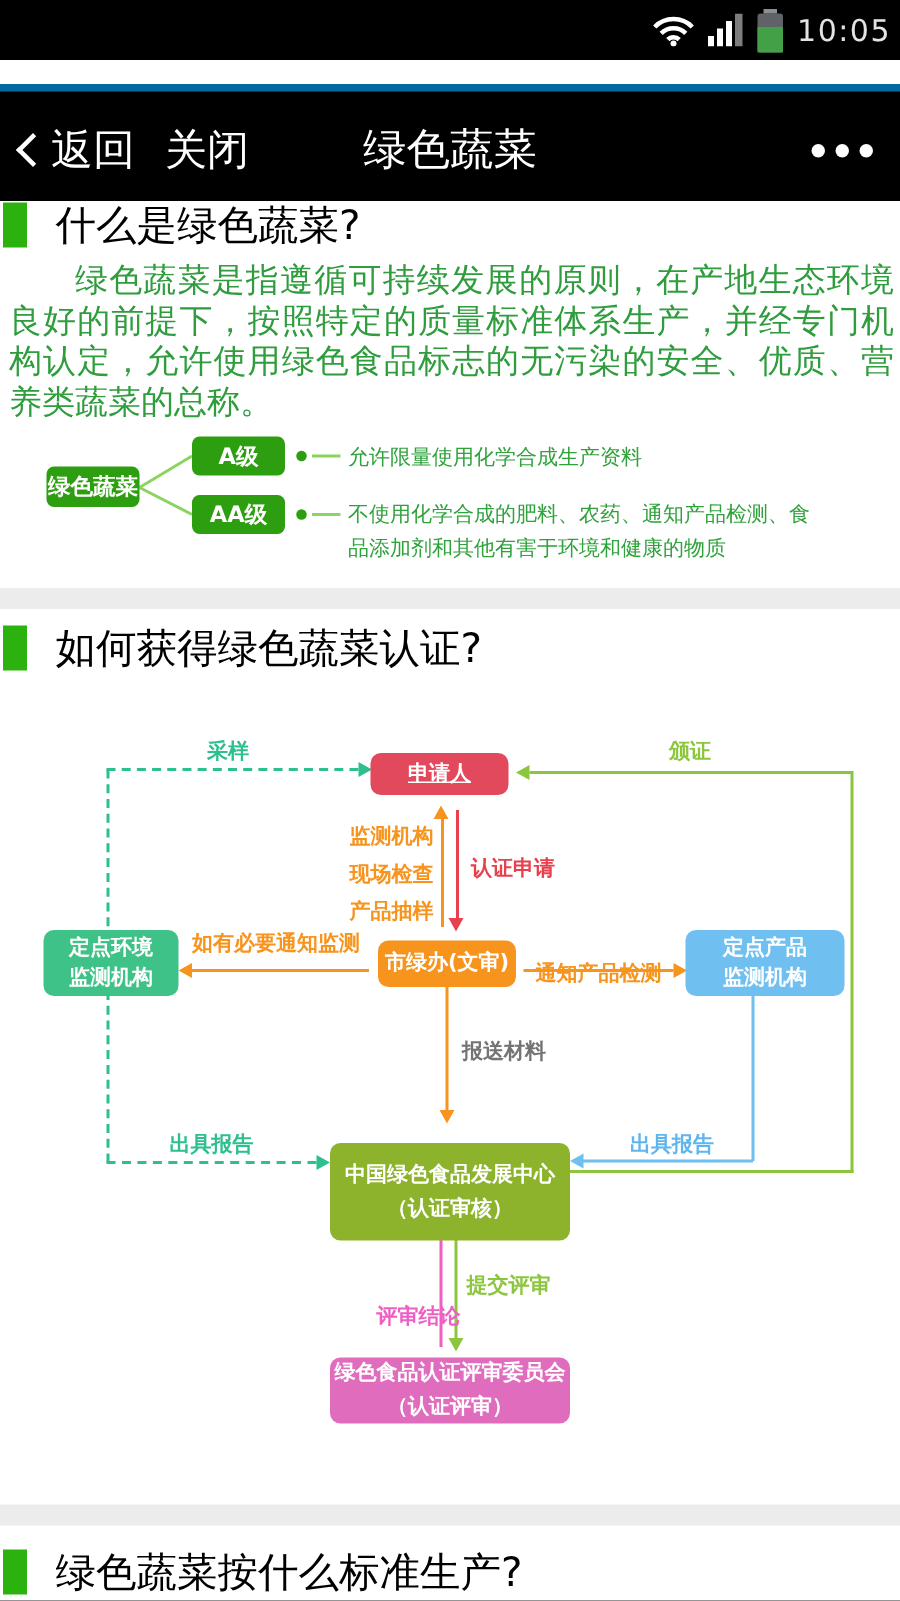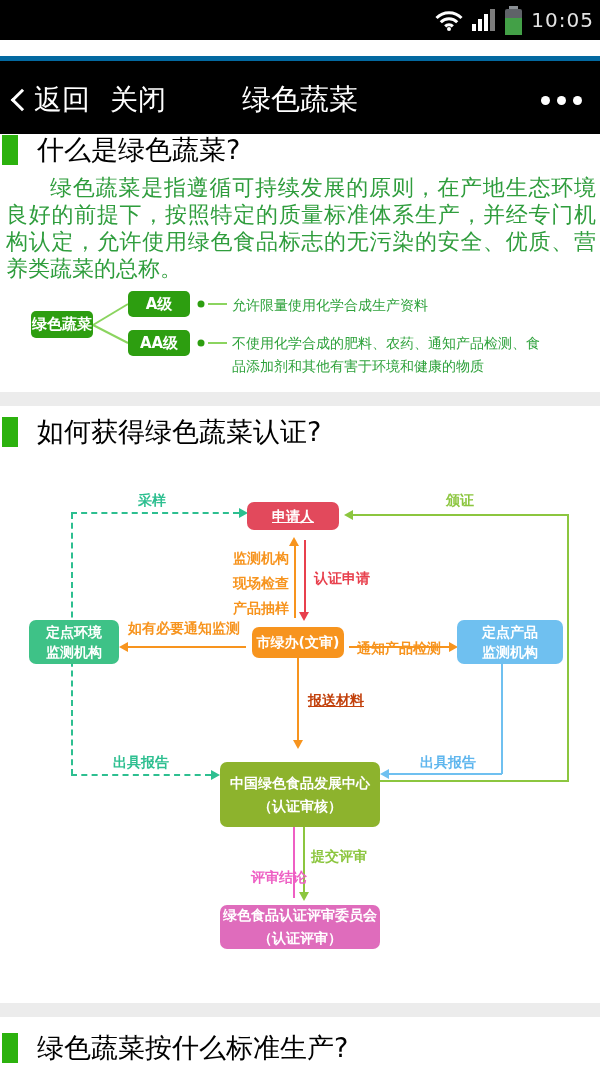--- a/index.html
+++ b/index.html
@@ -166,21 +166,21 @@
     <div class="flabel" style="left:138px;top:22px;color:#2dbf90;">采样</div>
     <div class="flabel" style="left:446px;top:22px;color:#8cc63f;">颁证</div>
     <div class="flabel-block" style="right:311px;top:76px;color:#f7941e;">
       <div>监测机构</div>
       <div>现场检查</div>
       <div>产品抽样</div>
     </div>
     <div class="flabel" style="left:314px;top:100px;color:#e8404d;">认证申请</div>
     <div class="flabel" style="left:128px;top:150px;color:#f7941e;">如有必要通知监测</div>
     <div class="flabel" style="left:357px;top:150px;color:#f7941e;margin-top:20px;">通知产品检测</div>
-    <div class="flabel" style="left:308px;top:222px;color:#c2410c;text-decoration:underline;">报送材料</div>
+    <div class="flabel" style="left:308px;top:222px;color:#737373;">报送材料</div>
     <div class="flabel" style="left:113px;top:284px;color:#2dbf90;">出具报告</div>
     <div class="flabel" style="left:420px;top:284px;color:#5fb6ee;">出具报告</div>
     <div class="flabel" style="left:251px;top:378px;color:#ee5fc4;margin-top:21px;">评审结论</div>
     <div class="flabel" style="left:311px;top:378px;color:#8cc63f;">提交评审</div>
 
     <div class="node" style="left:247px;top:32px;width:92px;height:28px;background:#e2495c;text-decoration:underline;">申请人</div>
     <div class="node" style="left:252px;top:157px;width:92px;height:31px;background:#f7941e;">市绿办(文审)</div>
     <div class="node" style="left:29px;top:150px;width:90px;height:44px;background:#3ec287;line-height:20px;">
       <span>定点环境</span>
       <span>监测机构</span>

